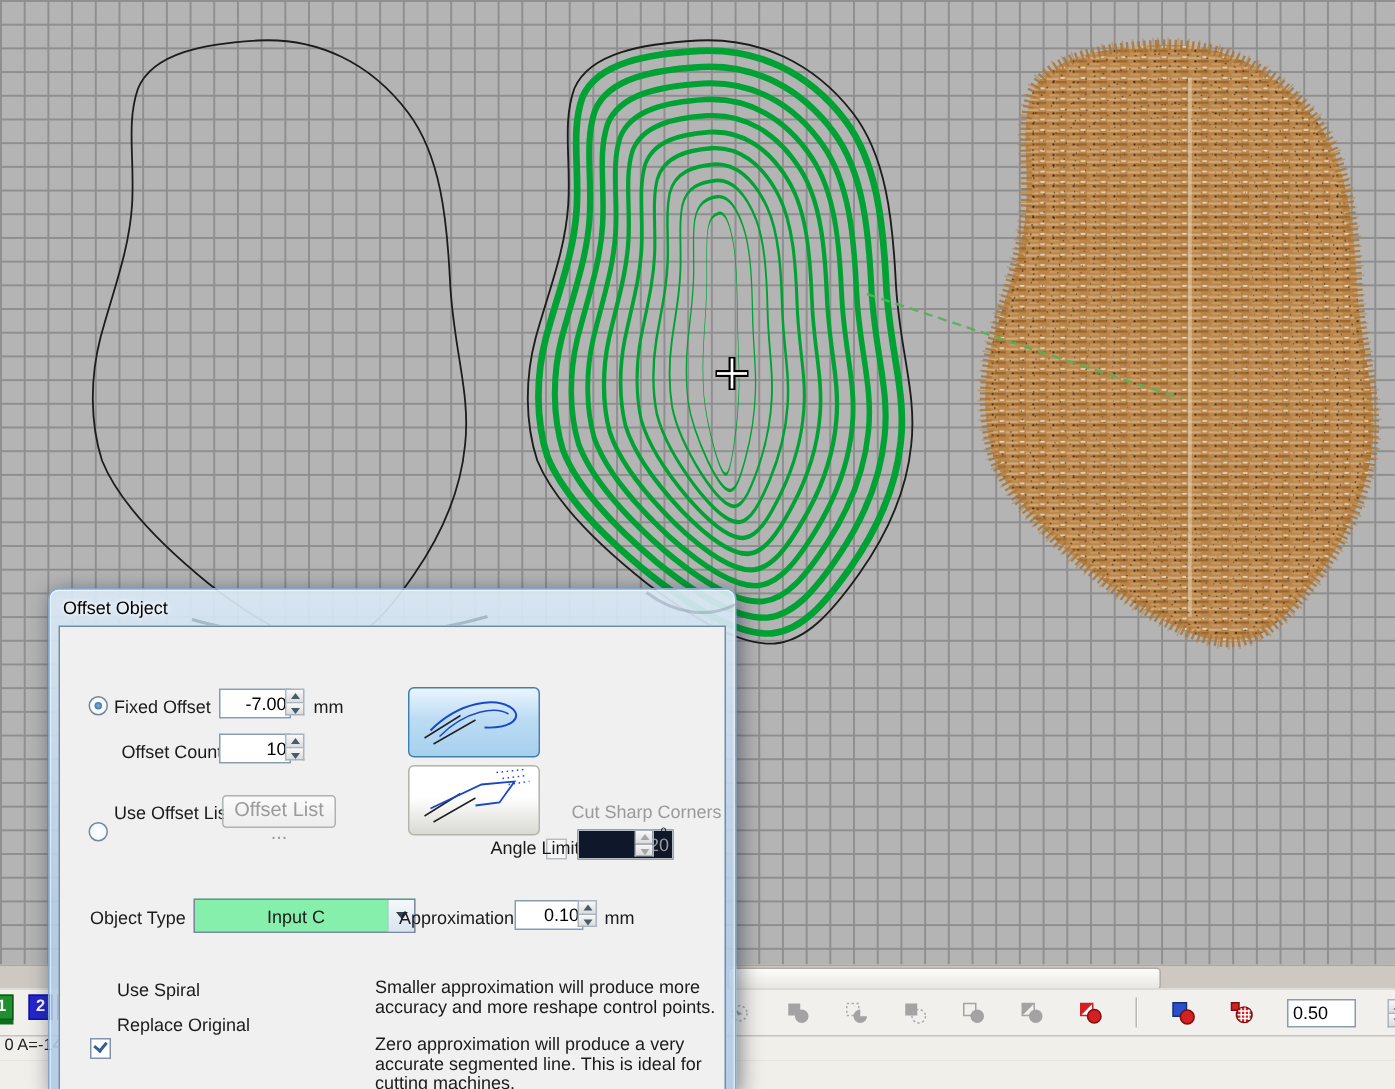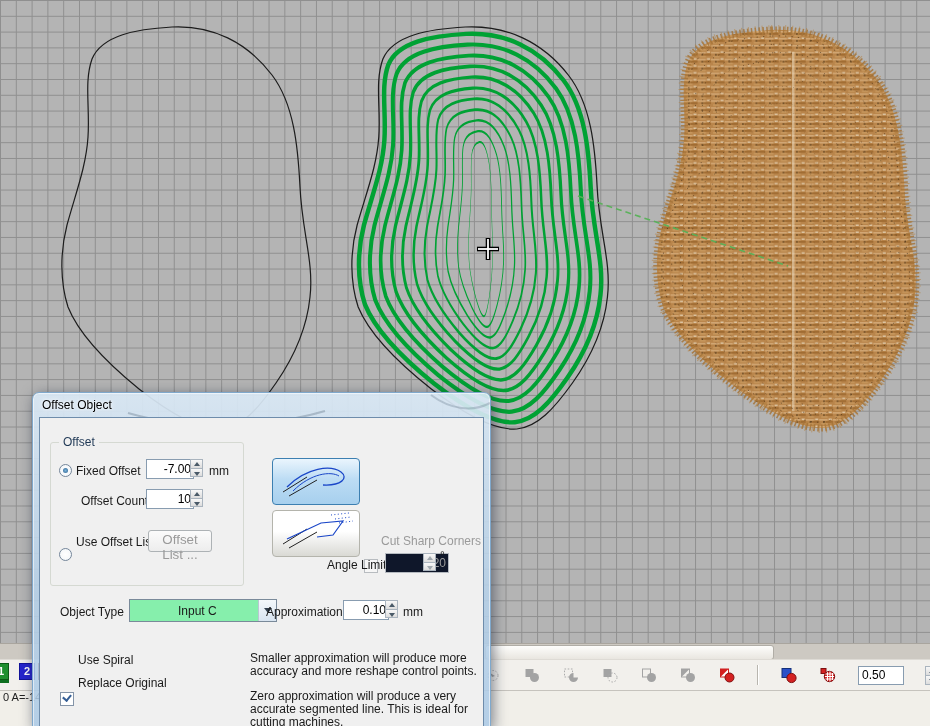--- a/index.html
+++ b/index.html
@@ -248,42 +248,39 @@
 
 <div class="dialog">
   <svg class="glassart" viewBox="0 0 457 24">
     <path d="M 95,20 C 150,36 230,36 292,18" fill="none" stroke="rgba(70,90,110,.30)" stroke-width="2"></path>
     <path d="M 398,2 C 418,17 440,19 457,10" fill="none" stroke="rgba(70,90,110,.25)" stroke-width="2"></path>
   </svg>
   <div class="dlg-title">Offset Object</div>
 
   <div class="dlg-body">
 
-    <div class="grp" style="left:10px;top:24px;width:192px;height:142px;">
-      <span class="cap">Offset</span>
-    </div>
     <div class="abs radio sel" style="left:19px;top:46px;"></div>
     <span class="abs lbl" style="left:36px;top:46px;">Fixed Offset</span>
     <input class="abs field" style="left: 106px; top: 41px; width: 42px; height: 16px;" value="-7.00">
     <div class="abs spin" style="left:150px;top:41px;height:18px;">
       <div class="b up"></div>
         <div class="b dn"></div>
     </div>
     <span class="abs lbl" style="left:169px;top:46px;">mm</span>
 
     <span class="abs lbl" style="left:41px;top:76px;">Offset Count</span>
     <input class="abs field" style="left: 106px; top: 71px; width: 42px; height: 16px;" value="10">
     <div class="abs spin" style="left:150px;top:71px;height:18px;">
       <div class="b up"></div>
         <div class="b dn"></div>
     </div>
 
     <div class="abs radio" style="left:19px;top:117px;"></div>
     <span class="abs lbl" style="left:36px;top:117px;">Use Offset List</span>
-    <button class="abs btn" style="left:108px;top:112px;width:64px;height:22px;">Offset List ...</button>
+    <button class="abs btn" style="left:108px;top:112px;width:76px;height:22px;">Offset List ...</button>
 
     <div class="abs cornerbtn sel" style="left:232px;top:40px;">
       <svg width="84" height="43" viewBox="0 0 84 43">
         <path d="M10 33 L34 18 M16 37 L44 21" stroke="#222" stroke-width="1" fill="none"></path>
         <path d="M14 28 C34 8 58 6 68 13 C76 19 68 27 50 26" stroke="#1a46c8" stroke-width="1.3" fill="none"></path>
         <path d="M20 32 C38 14 58 12 66 17" stroke="#1a46c8" stroke-width="1" fill="none"></path>
       </svg>
     </div>
     <div class="abs cornerbtn nrm" style="left:232px;top:92px;">
       <svg width="84" height="43" viewBox="0 0 84 43">

